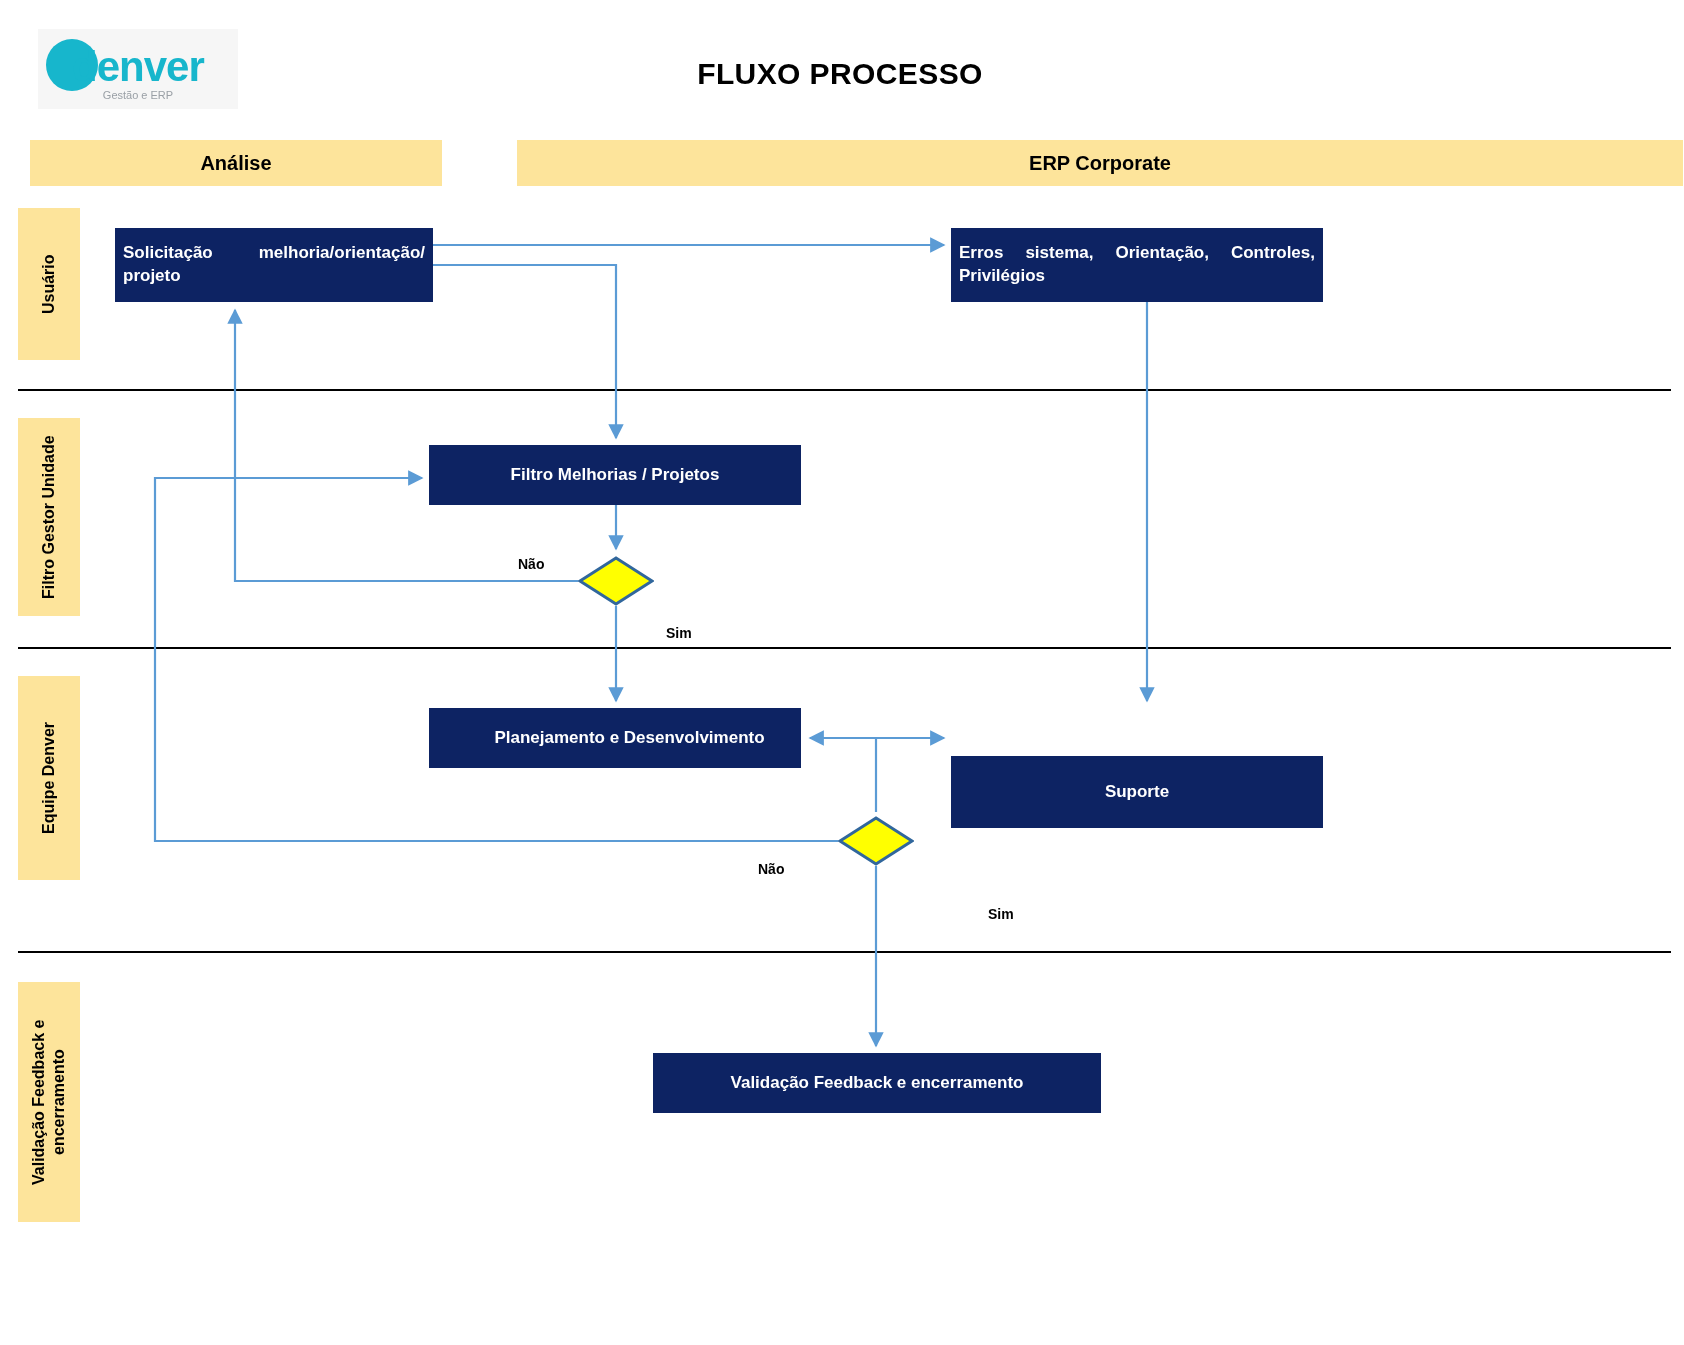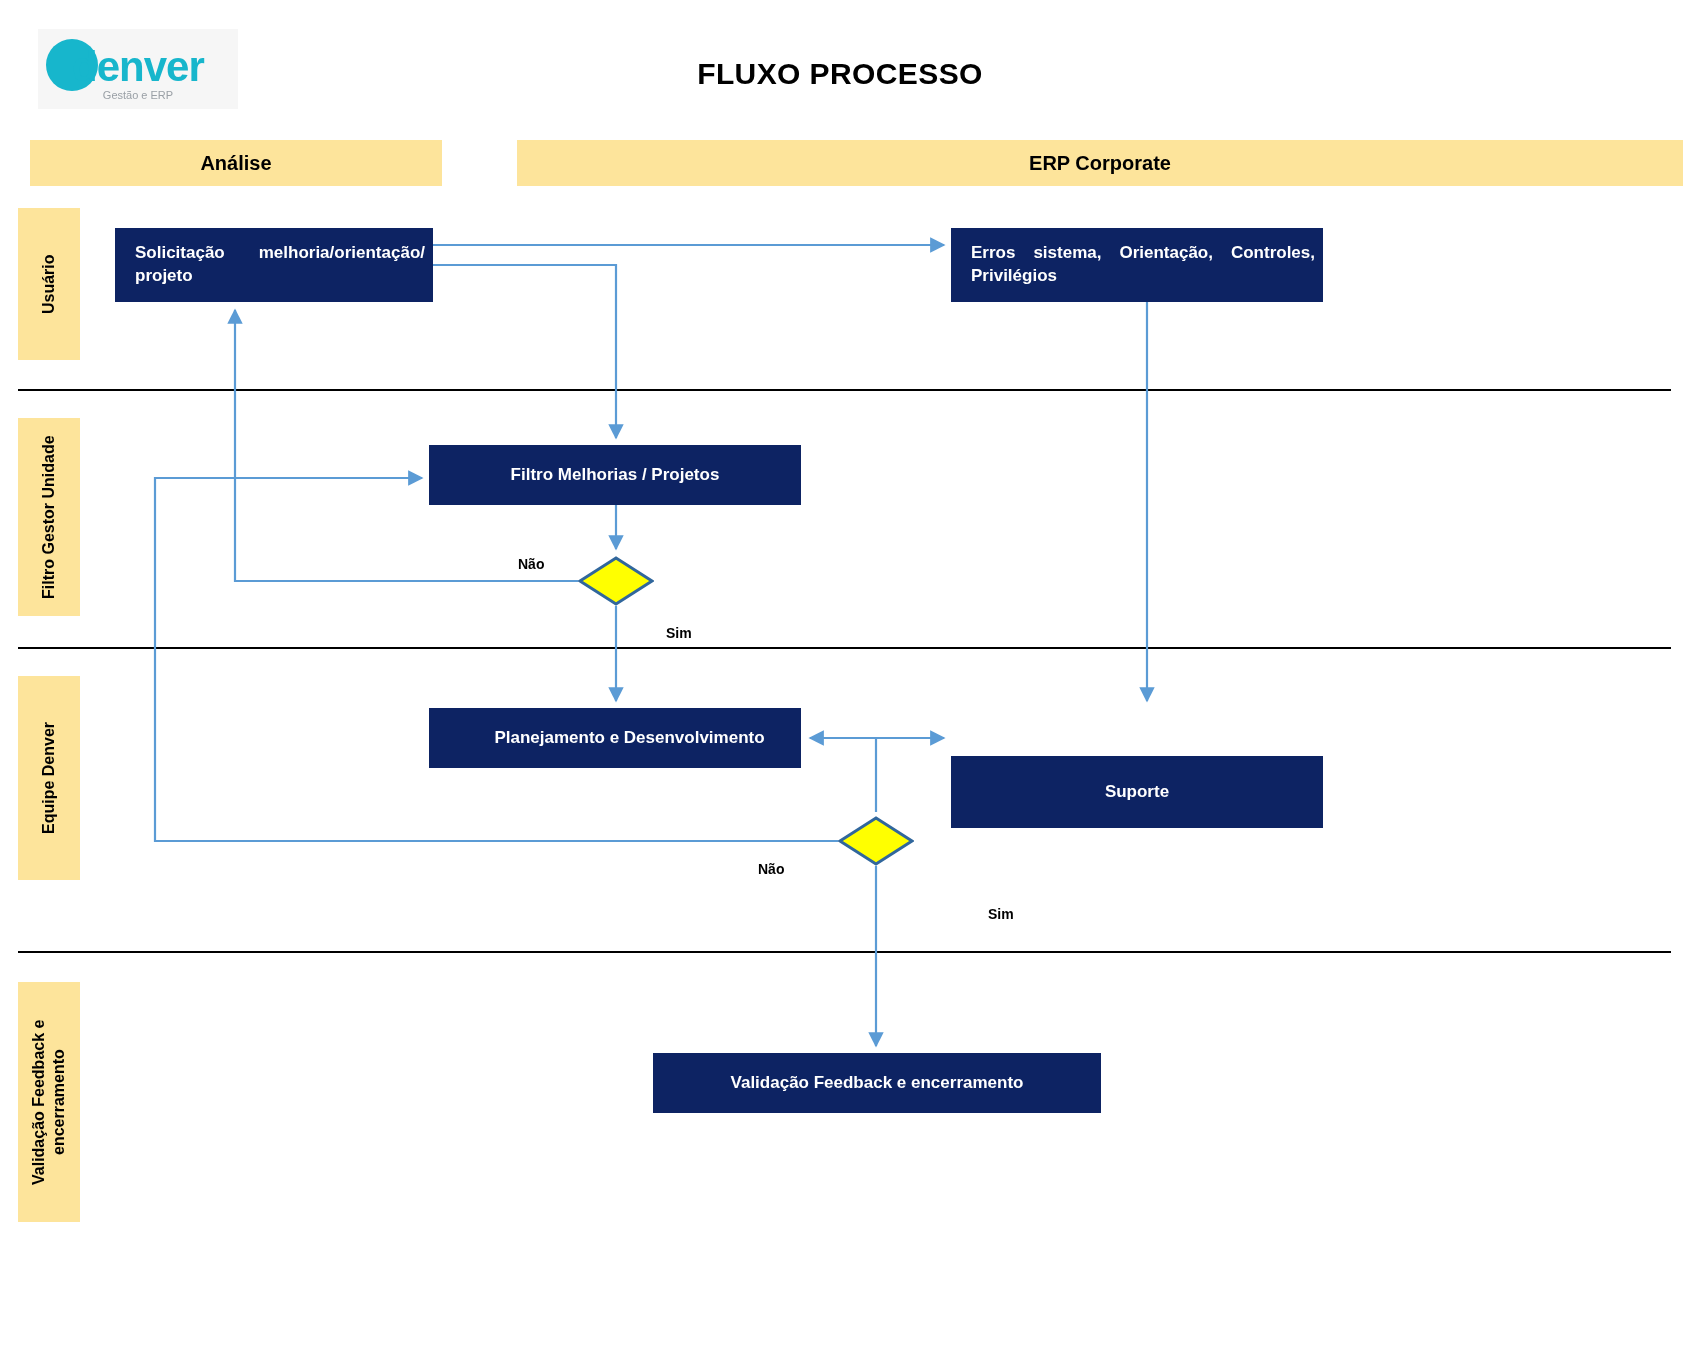--- a/index.html
+++ b/index.html
@@ -79,21 +79,21 @@
     box-sizing:border-box;
     line-height:1.35;
   }
   .node.center{justify-content:center;text-align:right;padding:0 10px;}
   .node.justify{
     display:block;
     text-align:justify;
     text-align-last:left;
     padding:14px 8px 0 8px;
   }
-  .node.justify > span{display:block;margin-left:12px;}
+  .node.justify > span{display:block;}
 
   #node-solicitacao{left:115px;top:228px;width:318px;height:74px;}
   #node-erros{left:951px;top:228px;width:372px;height:74px;}
   #node-filtro{left:429px;top:445px;width:372px;height:60px;}
   #node-planejamento{left:429px;top:708px;width:372px;height:60px;padding-left:39px;}
   #node-suporte{left:951px;top:708px;width:372px;height:72px;margin-top:48px;}
   #node-validacao{left:653px;top:1053px;width:448px;height:60px;}
 
   
   .diamond{position:absolute;}

